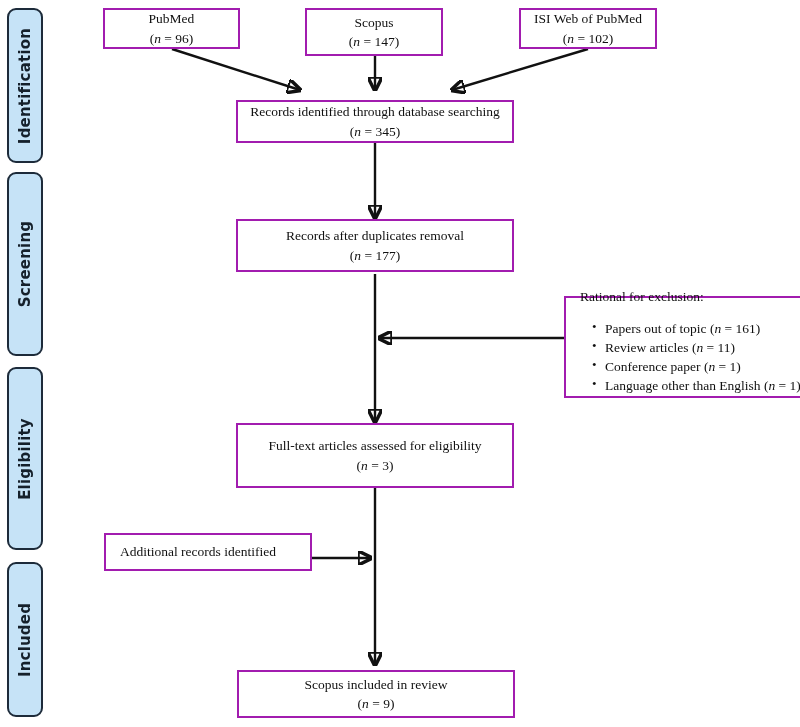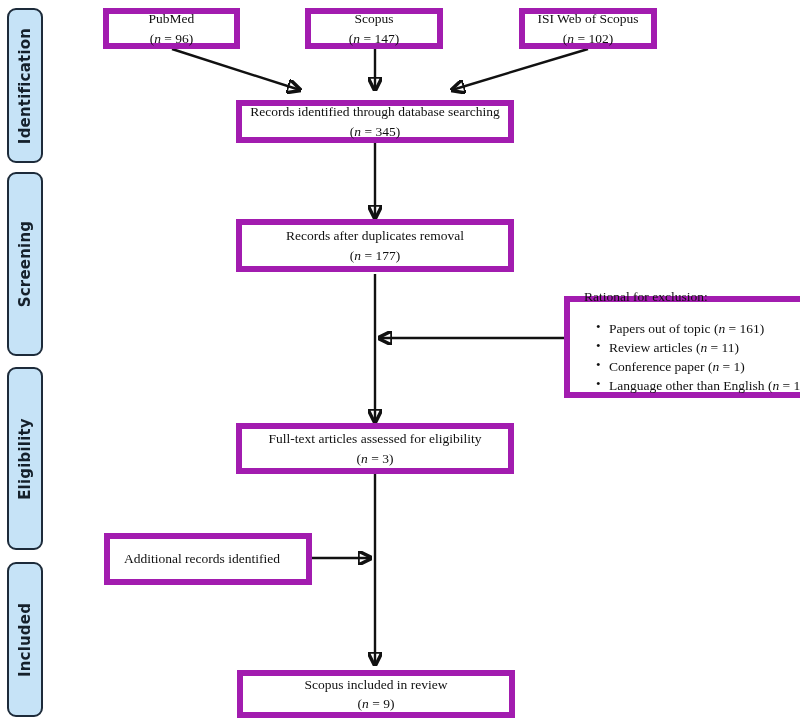--- a/index.html
+++ b/index.html
@@ -37,21 +37,21 @@
     font-size: 15px;
     color: #15202b;
     letter-spacing: 0.2px;
   }
 
   
   .box {
     position: absolute;
     box-sizing: border-box;
     background: #ffffff;
-    border: 6px solid #a21caf;
+    border: 2px solid #a21caf;
     display: flex;
     flex-direction: column;
     align-items: center;
     justify-content: center;
     text-align: center;
     font-size: 13.5px;
     color: #101010;
     line-height: 1.42;
     padding: 3px 6px;
   }
@@ -141,27 +141,27 @@
     <line x1="375" y1="474" x2="375" y2="665" marker-end="url(#arrow)"></line>
 
     <line x1="312" y1="558" x2="371" y2="558" marker-end="url(#arrow)"></line>
   </svg>
 
   <div class="box" style="left:103px; top:8px; width:137px; height:41px;">
     <div class="line">PubMed</div>
     <div class="line num">(<i>n</i> = 96)</div>
   </div>
 
-  <div class="box" style="left:305px; top:8px; width:138px; height:41px;text-align:center;">
+  <div class="box" style="left:305px; top:8px; width:138px; height:48px;text-align:center;">
     <div class="line">Scopus</div>
     <div class="line num">(<i>n</i> = 147)</div>
   </div>
 
   <div class="box" style="left:519px; top:8px; width:138px; height:41px;">
-    <div class="line">ISI Web of Scopus</div>
+    <div class="line">ISI Web of PubMed</div>
     <div class="line num">(<i>n</i> = 102)</div>
   </div>
 
   <div class="box" style="left:236px; top:93px; width:278px; height:43px;margin-top:7px;">
     <div class="line">Records identified through database searching</div>
     <div class="line num">(<i>n</i> = 345)</div>
   </div>
 
   <div class="box" style="left:236px; top:219px; width:278px; height:53px;">
     <div class="line">Records after duplicates removal</div>
@@ -171,26 +171,26 @@
   <div class="box left-align" style="left:564px; top:296px; width:268px; height:102px;">
     <div class="excl-title">Rational for exclusion:</div>
     <ul class="excl-list">
       <li>Papers out of topic (<i>n</i> = 161)</li>
       <li>Review articles (<i>n</i> = 11)</li>
       <li>Conference paper (<i>n</i> = 1)</li>
       <li>Language other than English (<i>n</i> = 1)</li>
     </ul>
   </div>
 
-  <div class="box" style="left:236px; top:423px; width:278px; height:51px;">
+  <div class="box" style="left:236px; top:423px; width:278px; height:65px;">
     <div class="line">Full-text articles assessed for eligibility</div>
     <div class="line num">(<i>n</i> = 3)</div>
   </div>
 
-  <div class="box left-align" style="left:104px; top:533px; width:208px; height:52px;">
+  <div class="box left-align" style="left:104px; top:533px; width:208px; height:38px;">
     <div class="line">Additional records identified</div>
   </div>
 
   <div class="box" style="left:237px; top:670px; width:278px; height:48px;">
     <div class="line">Scopus included in review</div>
     <div class="line num">(<i>n</i> = 9)</div>
   </div>
 
 </div>
 

